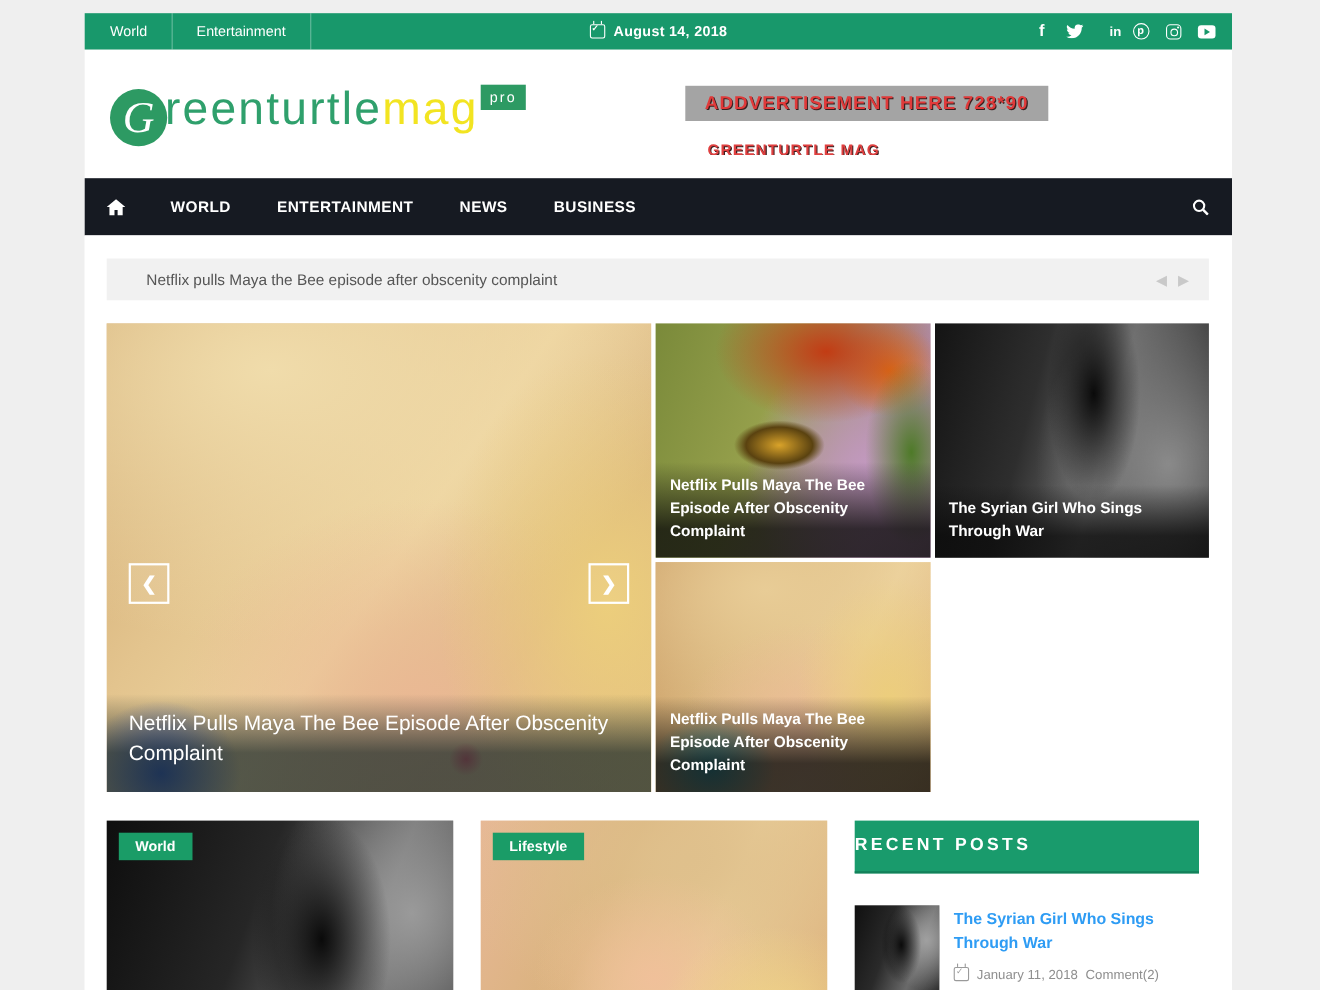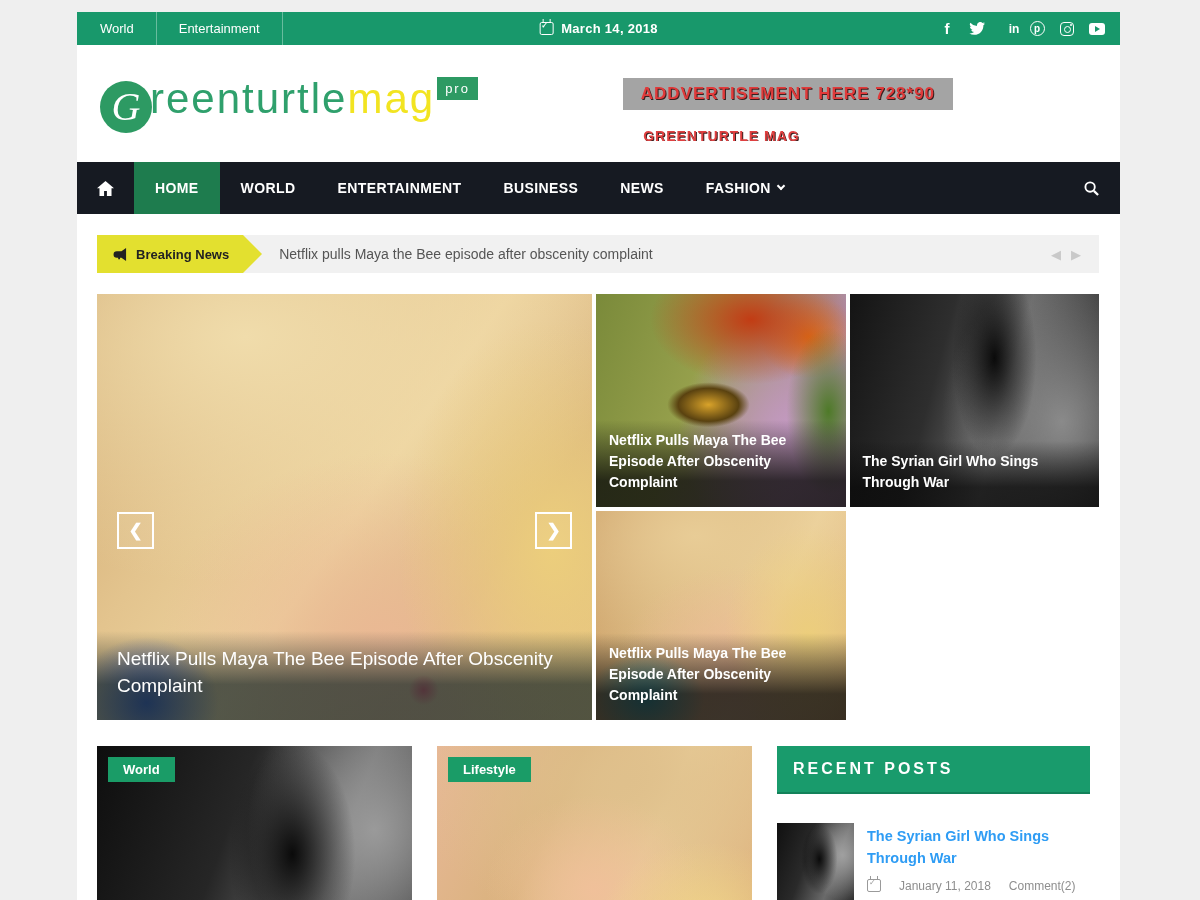--- a/index.html
+++ b/index.html
@@ -146,45 +146,45 @@
       radial-gradient(circle 14px at 58% 72%, #e8566a 0%, rgba(232,86,106,0) 90%),
       radial-gradient(ellipse 150px 120px at 85% 75%, #f0d488 0%, rgba(240,212,136,0) 70%),
       radial-gradient(ellipse 160px 140px at 50% 60%, #f0c09a 0%, rgba(240,192,154,0) 68%),
       radial-gradient(ellipse 280px 180px at 60% 15%, #dfc08c 0%, rgba(223,192,140,0) 80%),
       linear-gradient(115deg, #e8b898 0%, #d9b27c 35%, #ecd19c 60%, #d9a874 100%); }
   .badge { position:absolute; left:11px; top:11px; background:#1a9c67; color:#fff;
     font-size:13px; font-weight:bold; padding:5px 15px; }
 
   .recent { width:313px; }
   .recent-header { height:48px; background:#199b6c; color:#fff; font-size:16px; font-weight:bold;
-    letter-spacing:3px; display:flex; align-items:center; padding-left:16px;
+    letter-spacing:3px; display:flex; align-items:center; 
     border-bottom:2px solid #13815a; margin-bottom:29px; }
   .recent-item { display:flex; gap:13px; }
   .rthumb { width:77px; height:80px; flex:none; background:
       radial-gradient(ellipse 26px 50px at 55% 45%, #0a0a0a 0%, rgba(10,10,10,0) 70%),
       radial-gradient(ellipse 50px 60px at 85% 40%, #a0a0a0 0%, rgba(160,160,160,0) 75%),
       linear-gradient(110deg, #101010 0%, #2a2a2a 40%, #6a6a6a 70%, #2e2e2e 100%);
     cursor:pointer; }
   .rbody { padding-top:2px; }
   .rtitle { color:#2e9cf4; font-size:14.5px; font-weight:bold; line-height:1.55; cursor:pointer; }
-  .rmeta { display:flex; align-items:center; gap:18px; margin-top:9px; color:#8e8e8e; font-size:12px; }
+  .rmeta { display:flex; align-items:center; gap:7px; margin-top:9px; color:#8e8e8e; font-size:12px; }
 </style>
 </head>
 <body>
 
 <div class="page">
 
   <div class="topbar">
     <div class="topbar-menu">
       <div class="topbar-link">World</div>
       <div class="topbar-link">Entertainment</div>
     </div>
     <div class="topbar-date">
       <span class="cal"></span>
-      <span>March 14, 2018</span>
+      <span>August 14, 2018</span>
     </div>
     <div class="topbar-social">
       <span class="soc">
           <span class="fb">f</span>
         </span>
       <span class="soc">
         <svg width="16" height="13" viewBox="0 0 16 13">
           <path fill="#fff" d="M16 1.5c-.6.27-1.2.45-1.86.53A3.2 3.2 0 0 0 15.56.27a6.4 6.4 0 0 1-2.05.79A3.22 3.22 0 0 0 7.93 3.3c0 .25.03.5.08.73A9.14 9.14 0 0 1 1.37.67a3.22 3.22 0 0 0 1 4.3 3.2 3.2 0 0 1-1.46-.4v.04c0 1.56 1.1 2.86 2.58 3.16a3.3 3.3 0 0 1-1.45.05 3.22 3.22 0 0 0 3 2.24A6.45 6.45 0 0 1 .3 11.4 9.1 9.1 0 0 0 5.23 12.85c5.92 0 9.16-4.9 9.16-9.16v-.42A6.5 6.5 0 0 0 16 1.5z"></path>
         </svg>
       </span>
@@ -218,46 +218,35 @@
         <div class="ad-line2">GREENTURTLE MAG</div>
       </div>
     </div>
 
     <div class="nav">
       <div class="nav-home">
         <svg width="17" height="15" viewBox="0 0 24 21">
           <path fill="#fff" d="M12 0 0 10h3.5v11h6.5v-7h4v7h6.5V10H24z"></path>
         </svg>
       </div>
-      <div class="nav-item active">HOME</div>
       <div class="nav-item">WORLD</div>
       <div class="nav-item">ENTERTAINMENT</div>
+      <div class="nav-item">NEWS</div>
       <div class="nav-item">BUSINESS</div>
-      <div class="nav-item">NEWS</div>
-      <div class="nav-item">
-        <span>FASHION</span>
-        <span class="chev"></span>
-      </div>
       <div class="nav-search">
         <svg width="15" height="15" viewBox="0 0 16 16">
           <circle cx="6.5" cy="6.5" r="5" fill="none" stroke="#fff" stroke-width="2"></circle>
           <line x1="10.5" y1="10.5" x2="15" y2="15" stroke="#fff" stroke-width="2.4"></line>
         </svg>
       </div>
     </div>
 
     <div class="content">
 
       <div class="breaking">
-        <div class="breaking-label">
-          <svg width="15" height="13" viewBox="0 0 16 14">
-            <path fill="#222" d="M14 0v14l-5-3.5H7.5V12h-2V10.5H4a3 3 0 0 1 0-7h5z"></path>
-          </svg>
-          <span>Breaking News</span>
-        </div>
         <div class="breaking-headline">Netflix pulls Maya the Bee episode after obscenity complaint</div>
         <div class="breaking-arrows">
           <span class="barrow">◀</span>
           <span class="barrow">▶</span>
         </div>
       </div>
 
       <div class="featured">
         <div class="slider">
           <div class="sarrow left">❮</div>

